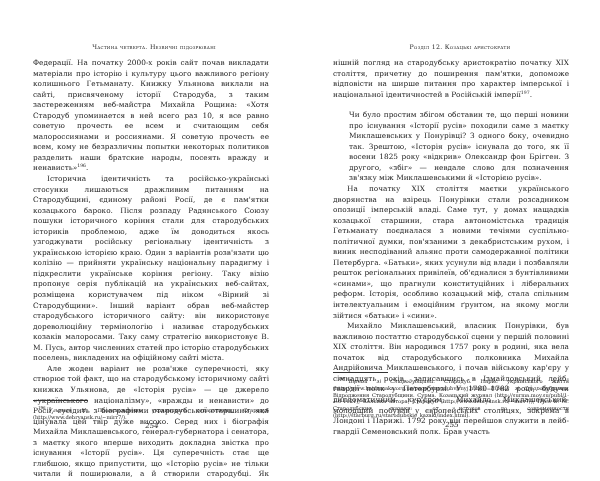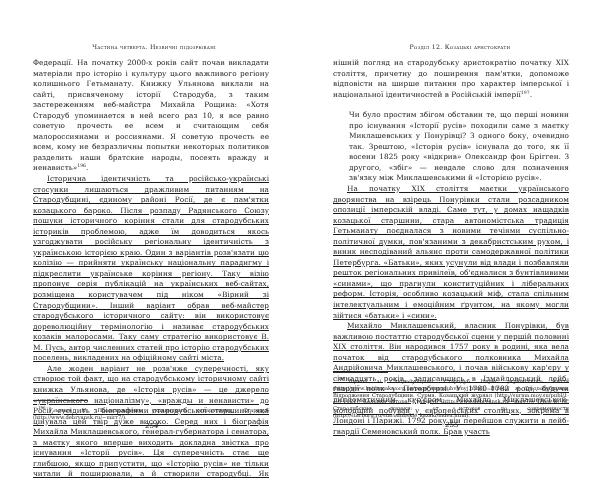--- a/index.html
+++ b/index.html
@@ -10,21 +10,21 @@
   .page.right { left: 300px; }
   .runhead { position: absolute; top: 43px; width: 100%; text-align: center;
              font-size: 6.2px; letter-spacing: 0.3px; font-variant: small-caps; color: #222; }
   .page.left .runhead { left: 0; padding-left: 8px; box-sizing: border-box; }
   .page.right .runhead { left: 0; padding-left: 20px; box-sizing: border-box; }
   .body { position: absolute; top: 58px; font-size: 7.35px; line-height: 10.55px;
           text-align: justify; hyphens: manual; }
   .page.left .body { left: 33px; width: 236px; }
   .page.right .body { left: 33px; width: 236px; }
   .body p { margin: 0; }
-  .body p.indent { text-indent: 14px; text-decoration: underline; }
+  .body p.indent { text-indent: 14px; }
   .body p.gap { margin-top: 10px; margin-left: 16px; }
   sup { font-size: 4.6px; line-height: 0; vertical-align: super; }
   .rule { position: absolute; height: 0; border-top: 0.7px solid #333; width: 55px; }
   .page.left .rule { left: 33px; top: 400px; }
   .page.right .rule { left: 33px; top: 372px; }
   .foot { position: absolute; font-size: 5.2px; line-height: 6.9px; text-align: justify; }
   .page.left .foot { left: 33px; top: 405px; width: 236px; }
   .page.right .foot { left: 33px; top: 376px; width: 236px; }
   .foot .num { font-size: 4px; vertical-align: super; margin-left: 5px; margin-right: 3px; }
   .foot i { font-style: italic; }

